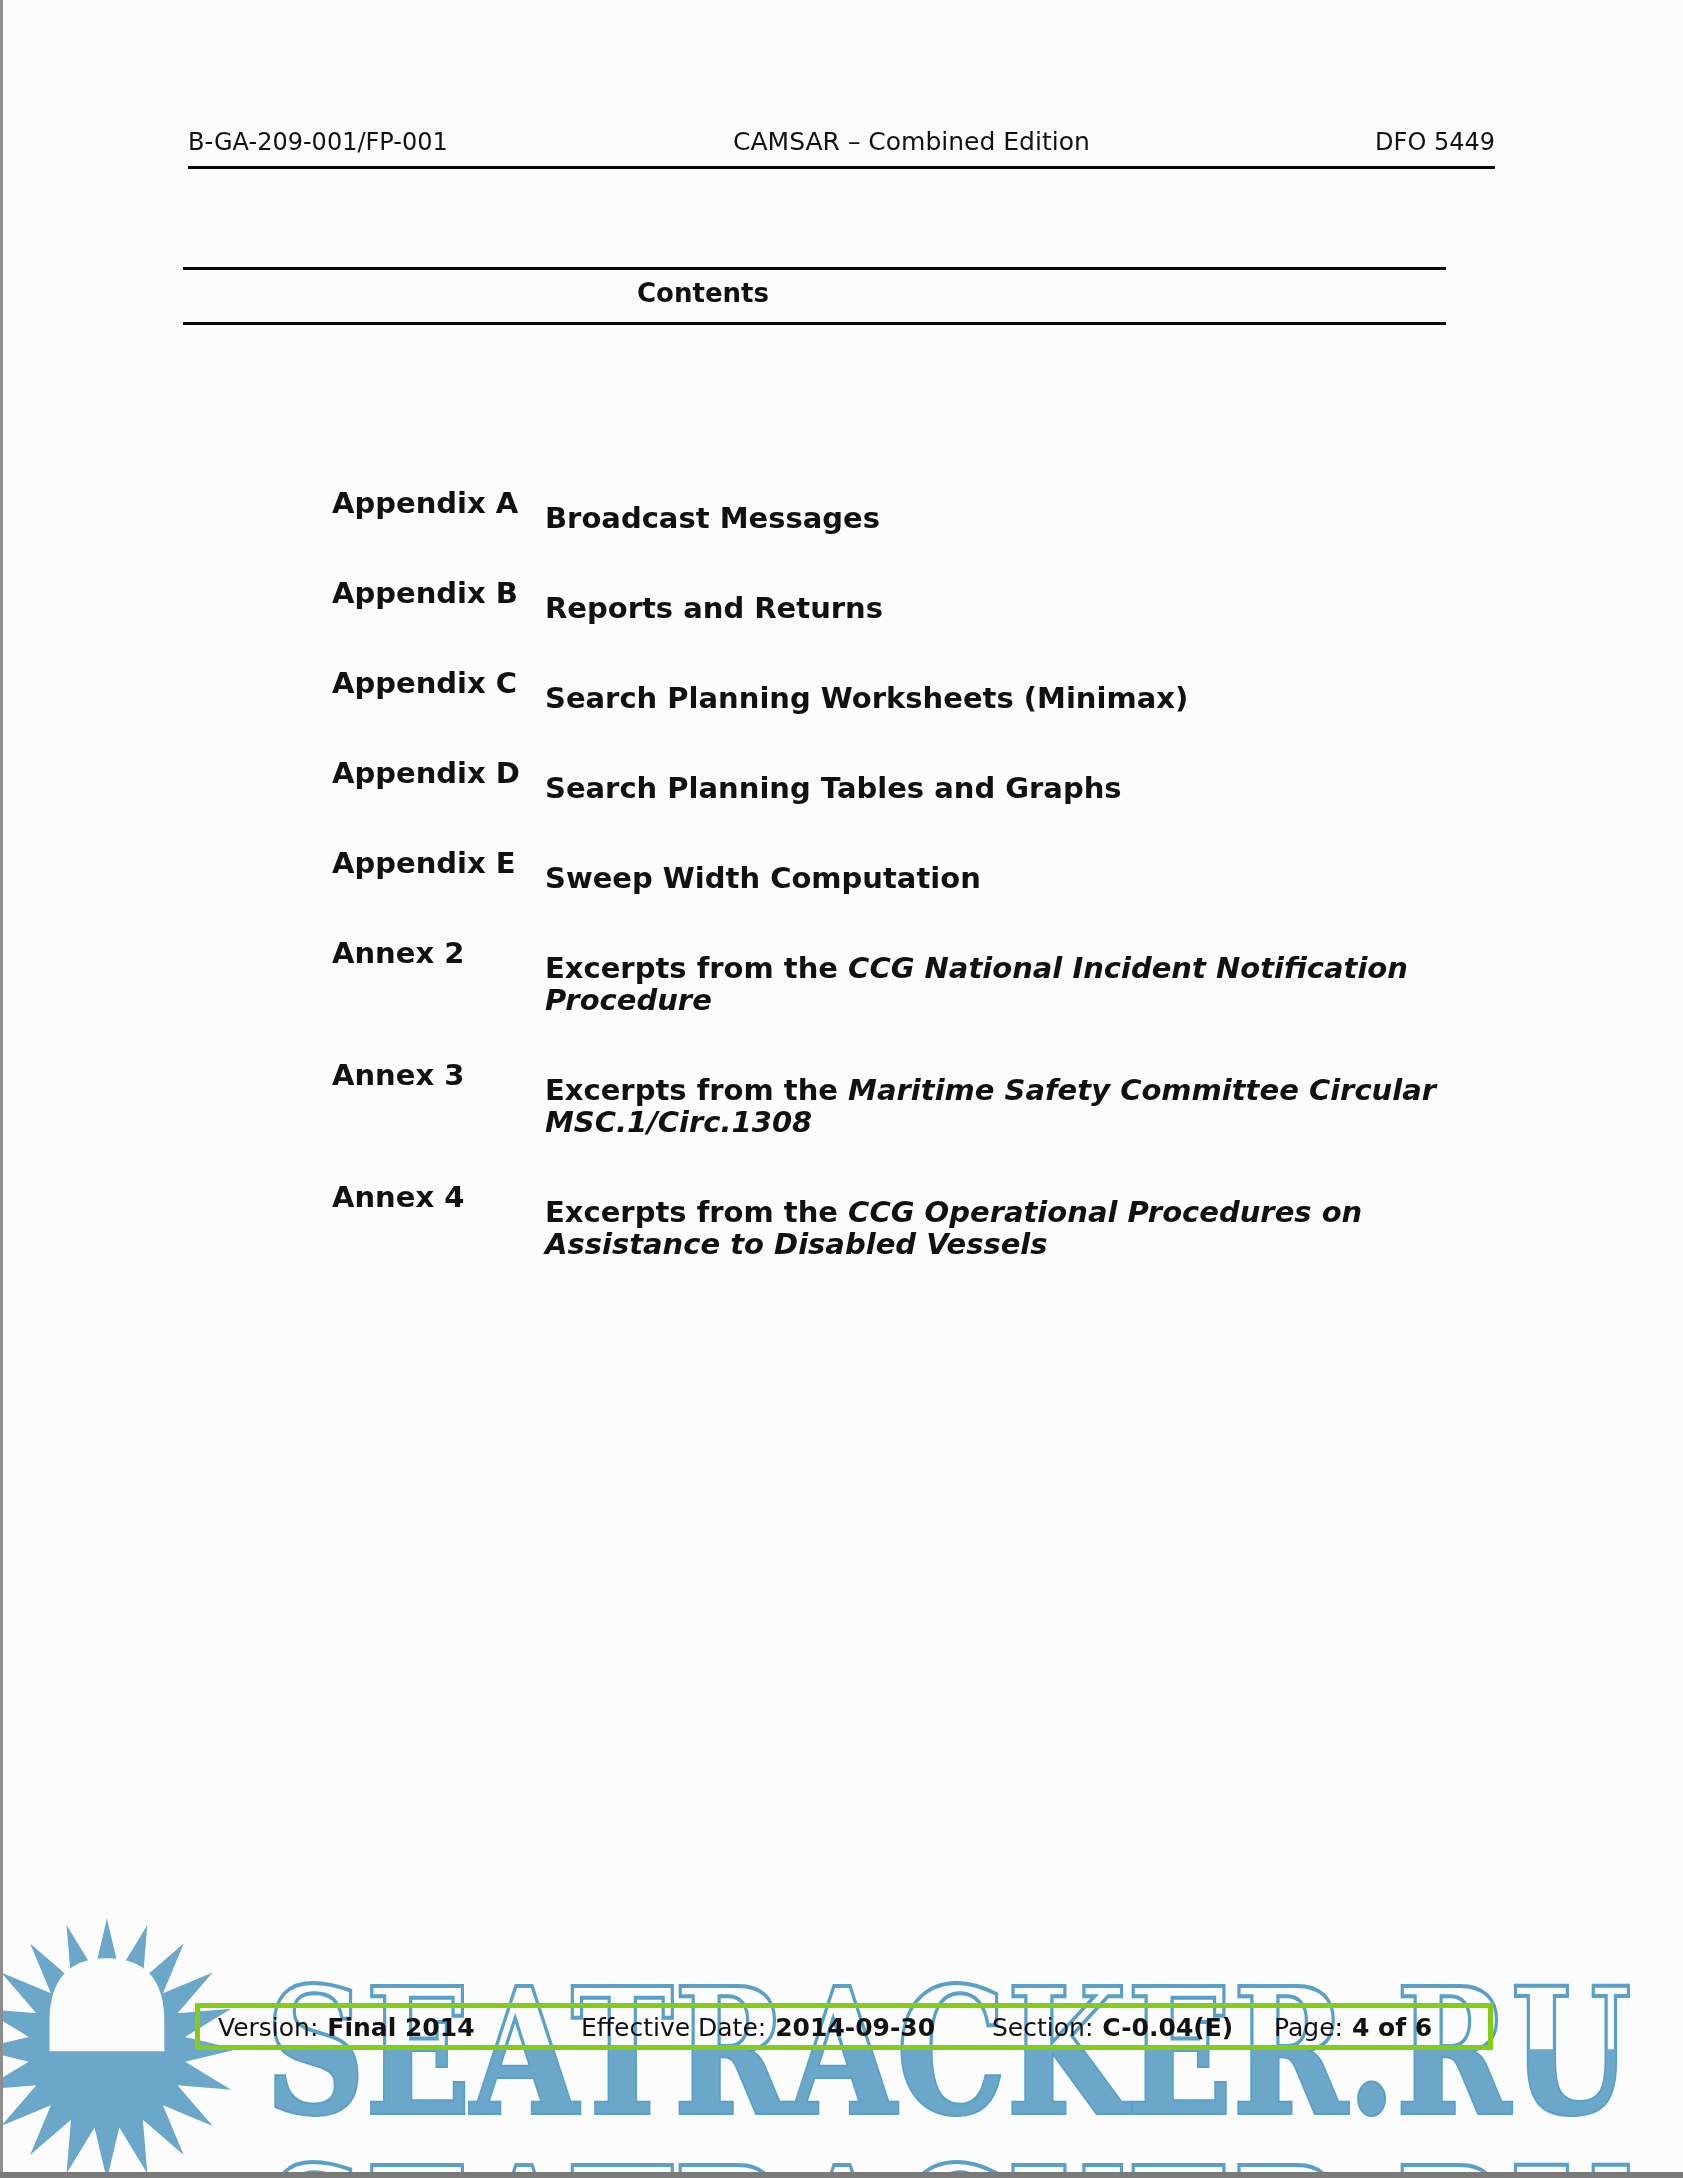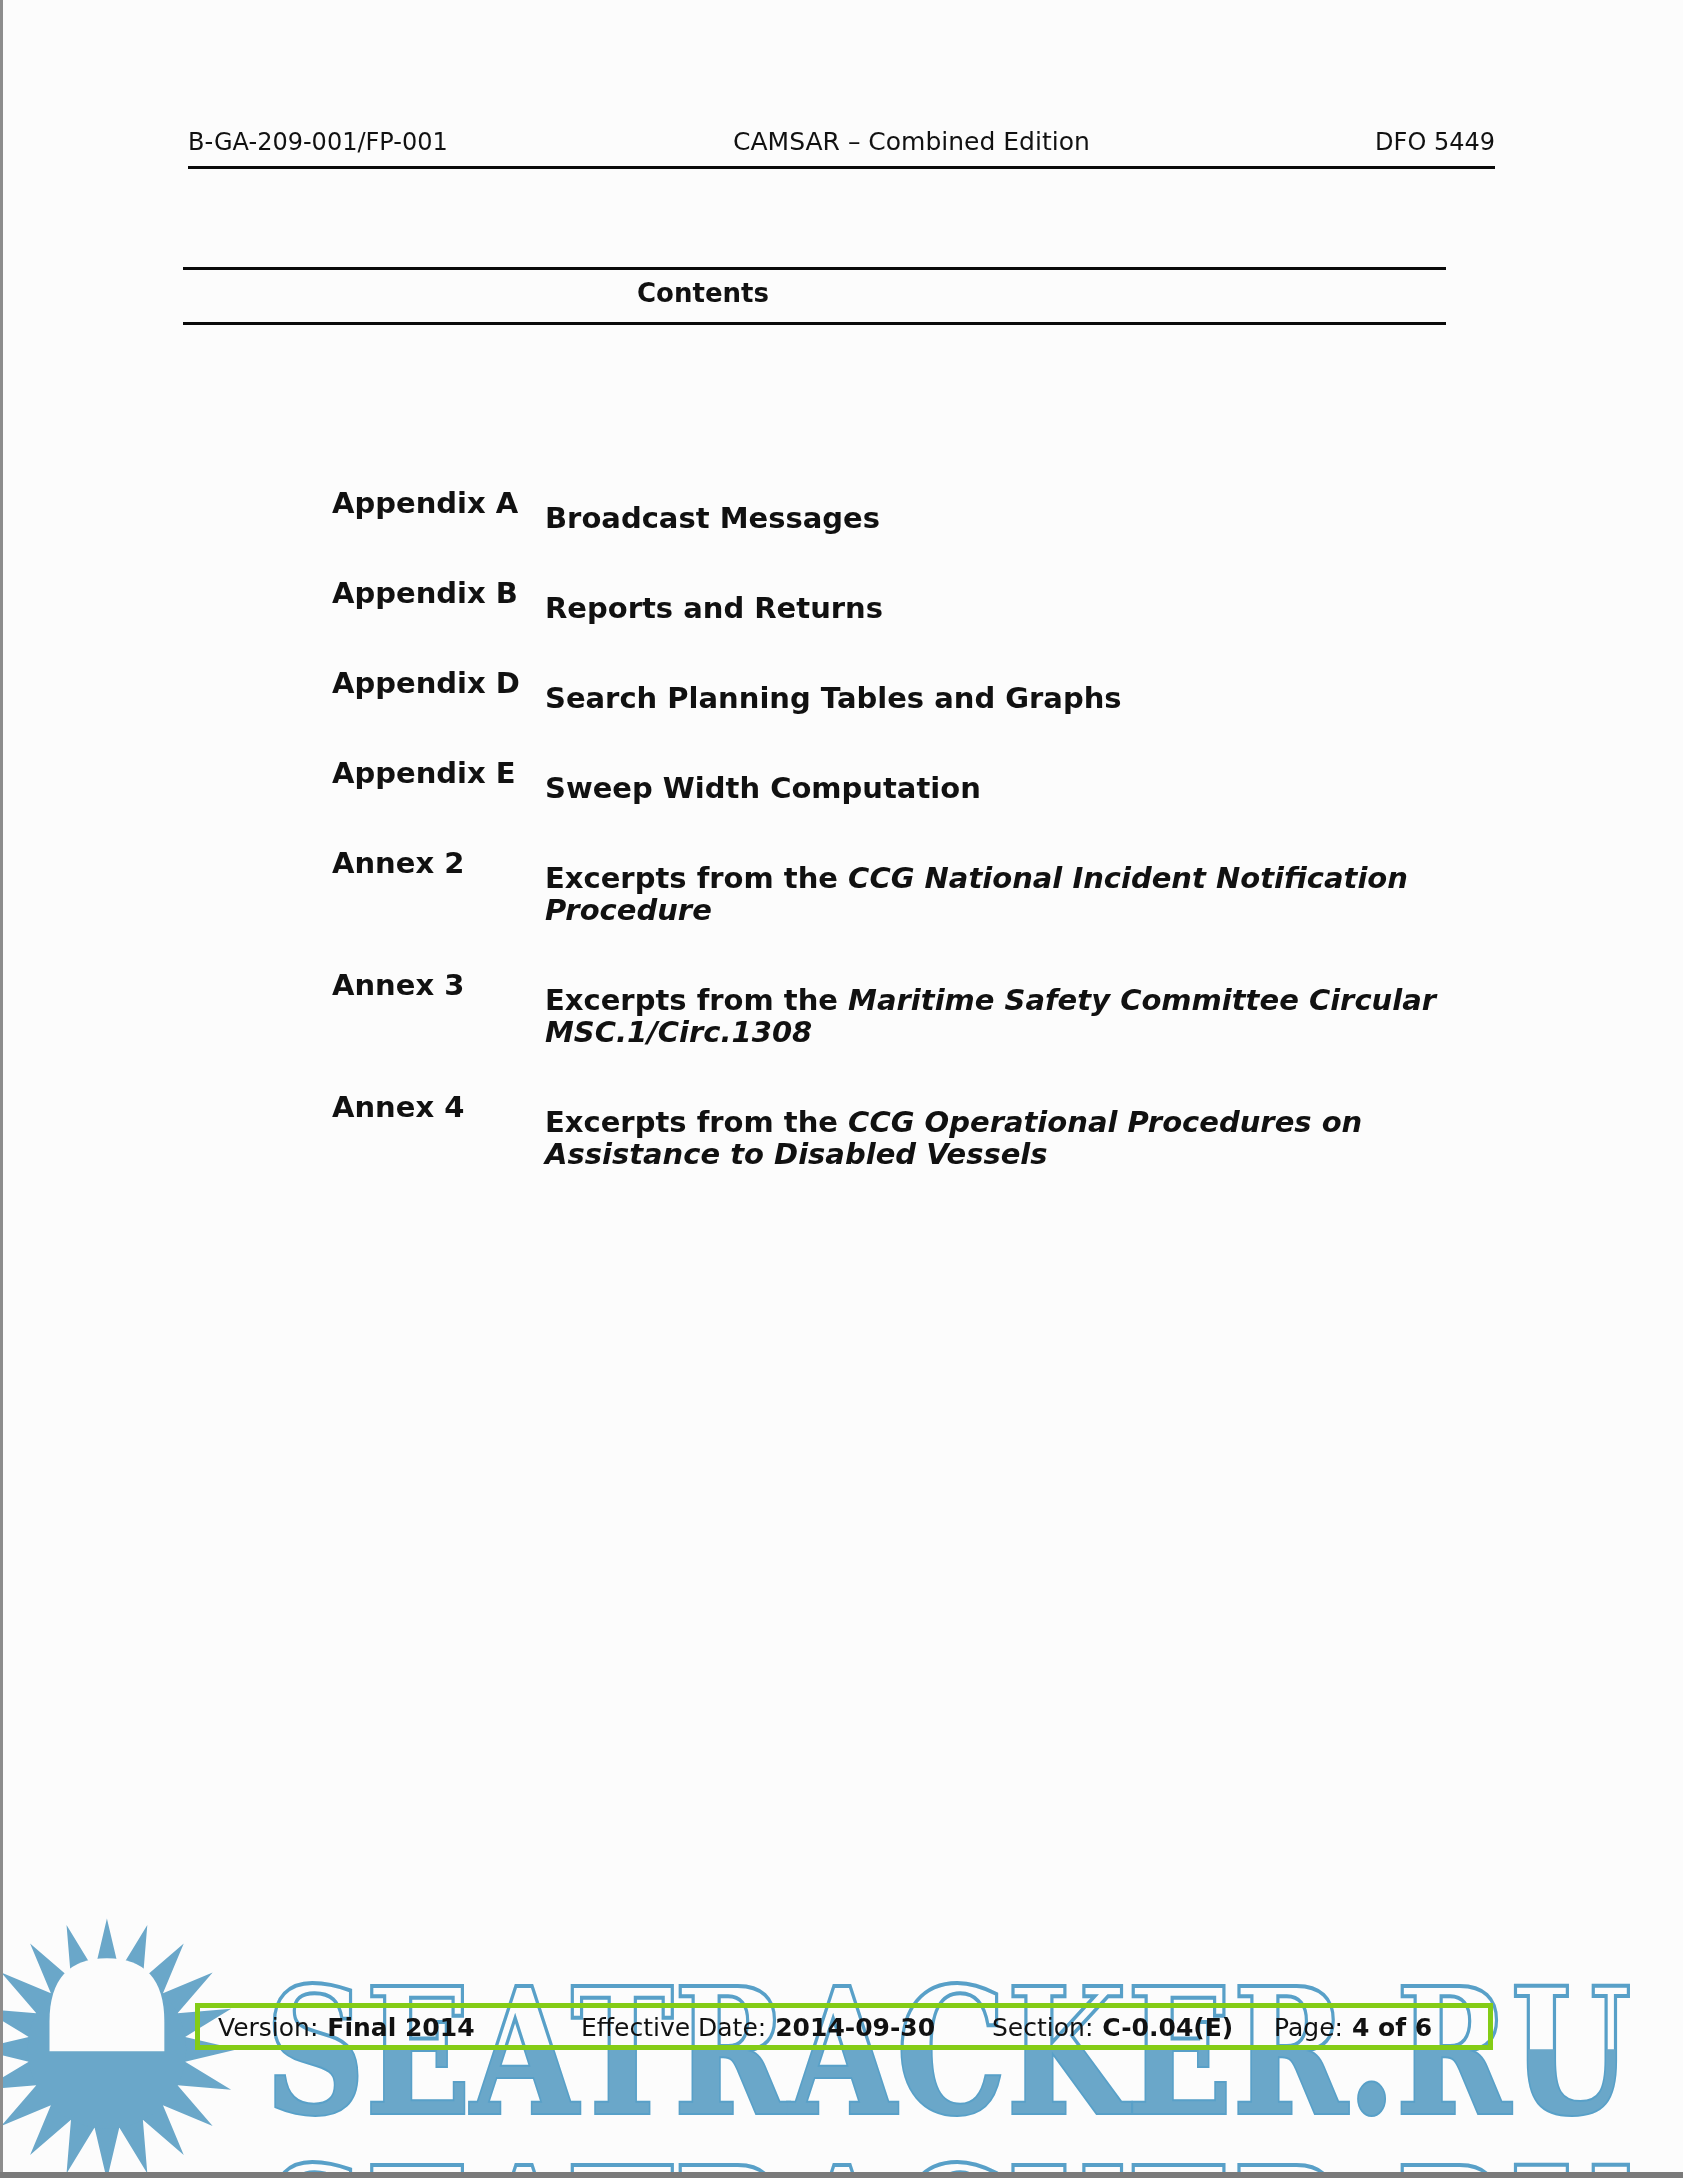--- a/index.html
+++ b/index.html
@@ -81,20 +81,24 @@
 <div class="toc">
   <div class="toc-row">
     <span class="toc-label">Appendix A</span>
     <span class="toc-title"><span>Broadcast Messages</span><span class="it"></span></span>
   </div>
   <div class="toc-row">
     <span class="toc-label">Appendix B</span>
     <span class="toc-title"><span>Reports and Returns</span><span class="it"></span></span>
   </div>
   <div class="toc-row">
+    <span class="toc-label">Appendix C</span>
+    <span class="toc-title"><span>Search Planning Worksheets (Minimax)</span><span class="it"></span></span>
+  </div>
+  <div class="toc-row">
     <span class="toc-label">Appendix D</span>
     <span class="toc-title"><span>Search Planning Tables and Graphs</span><span class="it"></span></span>
   </div>
   <div class="toc-row">
     <span class="toc-label">Appendix E</span>
     <span class="toc-title"><span>Sweep Width Computation</span><span class="it"></span></span>
   </div>
   <div class="toc-row">
     <span class="toc-label">Annex 2</span>
     <span class="toc-title"><span>Excerpts from the </span><span class="it">CCG National Incident Notification

